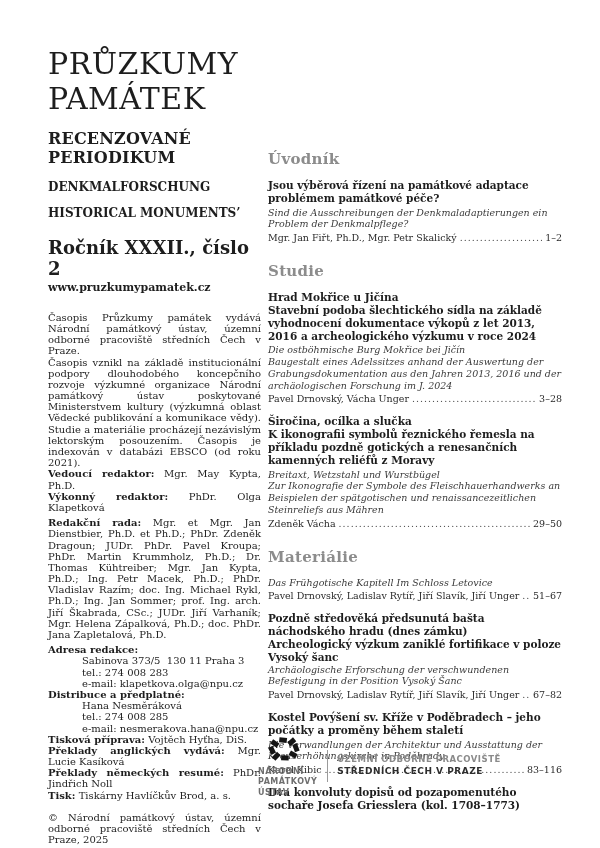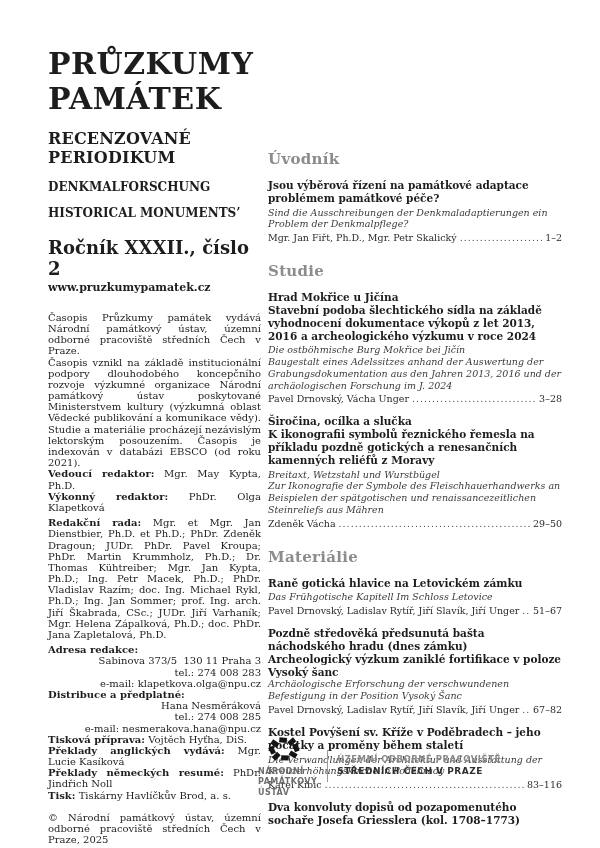--- a/index.html
+++ b/index.html
@@ -3,31 +3,31 @@
 <meta charset="utf-8">
 <style>
   html,body { margin:0; padding:0; }
   body {
     width:600px; height:848px; position:relative; overflow:hidden;
     background:#ffffff; color:#1d1d1d;
     font-family:"DejaVu Serif", serif;
   }
   
   .col-left { position:absolute; left:48px; top:46px; width:213px; }
-  .journal-title { font-size:30px; font-weight:bold; line-height:1.17; letter-spacing:.5px; margin:0 0 13px; }
+  .journal-title { font-size:30px; font-weight:normal; line-height:1.17; letter-spacing:.5px; margin:0 0 13px; }
   .sub-reviewed { font-size:16px; font-weight:bold; letter-spacing:.2px; margin:0 0 13px; }
   .sub-de { font-size:12px; font-weight:bold; margin:1px 0 12px; }
   .sub-en { font-size:12px; font-weight:bold; line-height:1.3; margin:0 0 15px; }
   .volume { font-size:18px; font-weight:bold; margin:0 0 2px; }
   .website { font-size:11px; font-weight:bold; margin:0 0 18px; }
   .bodytext { font-size:10px; line-height:1.12; text-align:justify; }
   .bodytext p { margin:0; }
   .gap-sm { margin-top:4px !important; }
   .gap-md { margin-top:11px !important; }
-  .indent { padding-left:34px; white-space:pre-wrap; text-align:right; }
+  .indent { padding-left:34px; white-space:pre-wrap; text-align:left; }
   
   .col-right { position:absolute; left:268px; top:150px; width:294px; }
   .toc-section { margin-bottom:19px; }
   .section-heading { font-size:15px; font-weight:bold; color:#8c8c8c; margin:0 0 11px; letter-spacing:.3px; }
   .article { margin-bottom:11px; }
   .a-title { font-size:10.5px; font-weight:bold; line-height:1.22; }
   .a-de { font-size:9.5px; font-style:italic; line-height:1.24; color:#3a3a3a; }
   .a-de.first { margin-top:2px; }
   .a-row { display:flex; align-items:flex-end; font-size:9.5px; margin-top:2px; color:#2a2a2a; }
   .a-authors { white-space:nowrap; }
@@ -124,21 +124,20 @@
         <span class="dots"></span>
         <span class="a-pages">29–50</span>
       </div>
     </div>
   </div>
 
   <div class="toc-section">
     <h2 class="section-heading">Materiálie</h2>
 
     <div class="article">
-      <div class="a-title">Raně gotická hlavice na Letovickém zámku</div>
       <div class="a-de first">Das Frühgotische Kapitell Im Schloss Letovice</div>
       <div class="a-row">
         <span class="a-authors">Pavel Drnovský, Ladislav Rytíř, Jiří Slavík, Jiří Unger</span>
         <span class="dots"></span>
         <span class="a-pages">51–67</span>
       </div>
     </div>
 
     <div class="article">
       <div class="a-title">Pozdně středověká předsunutá bašta náchodského hradu (dnes zámku)</div>

